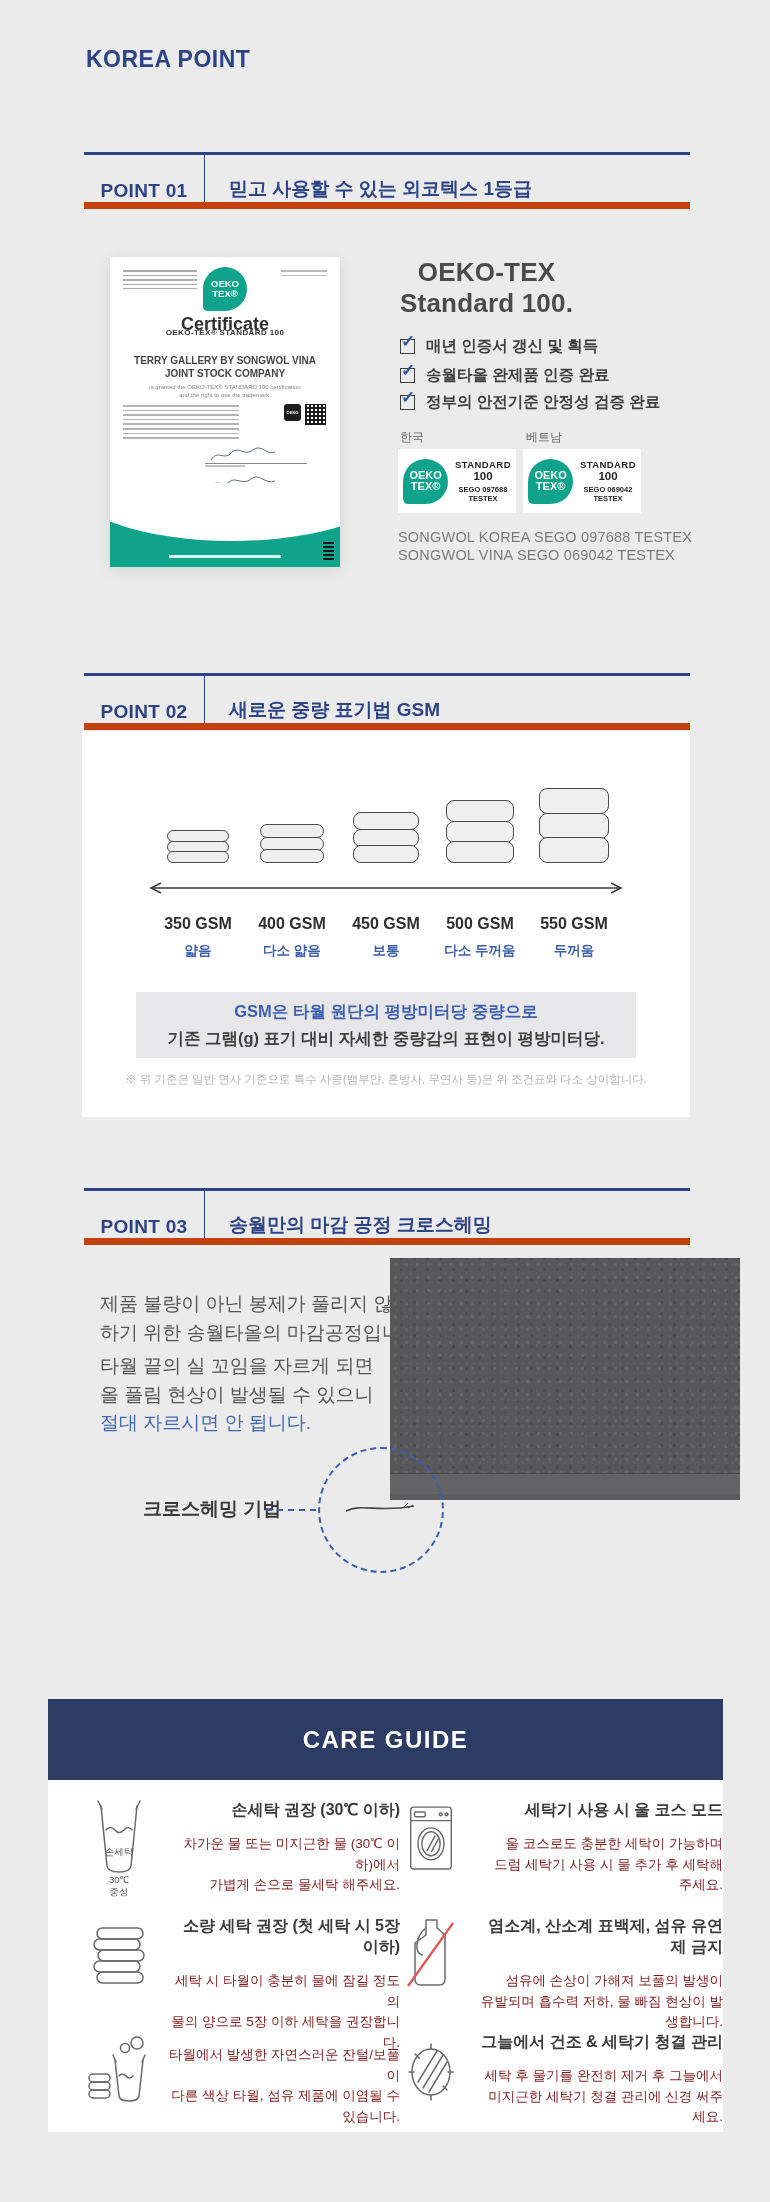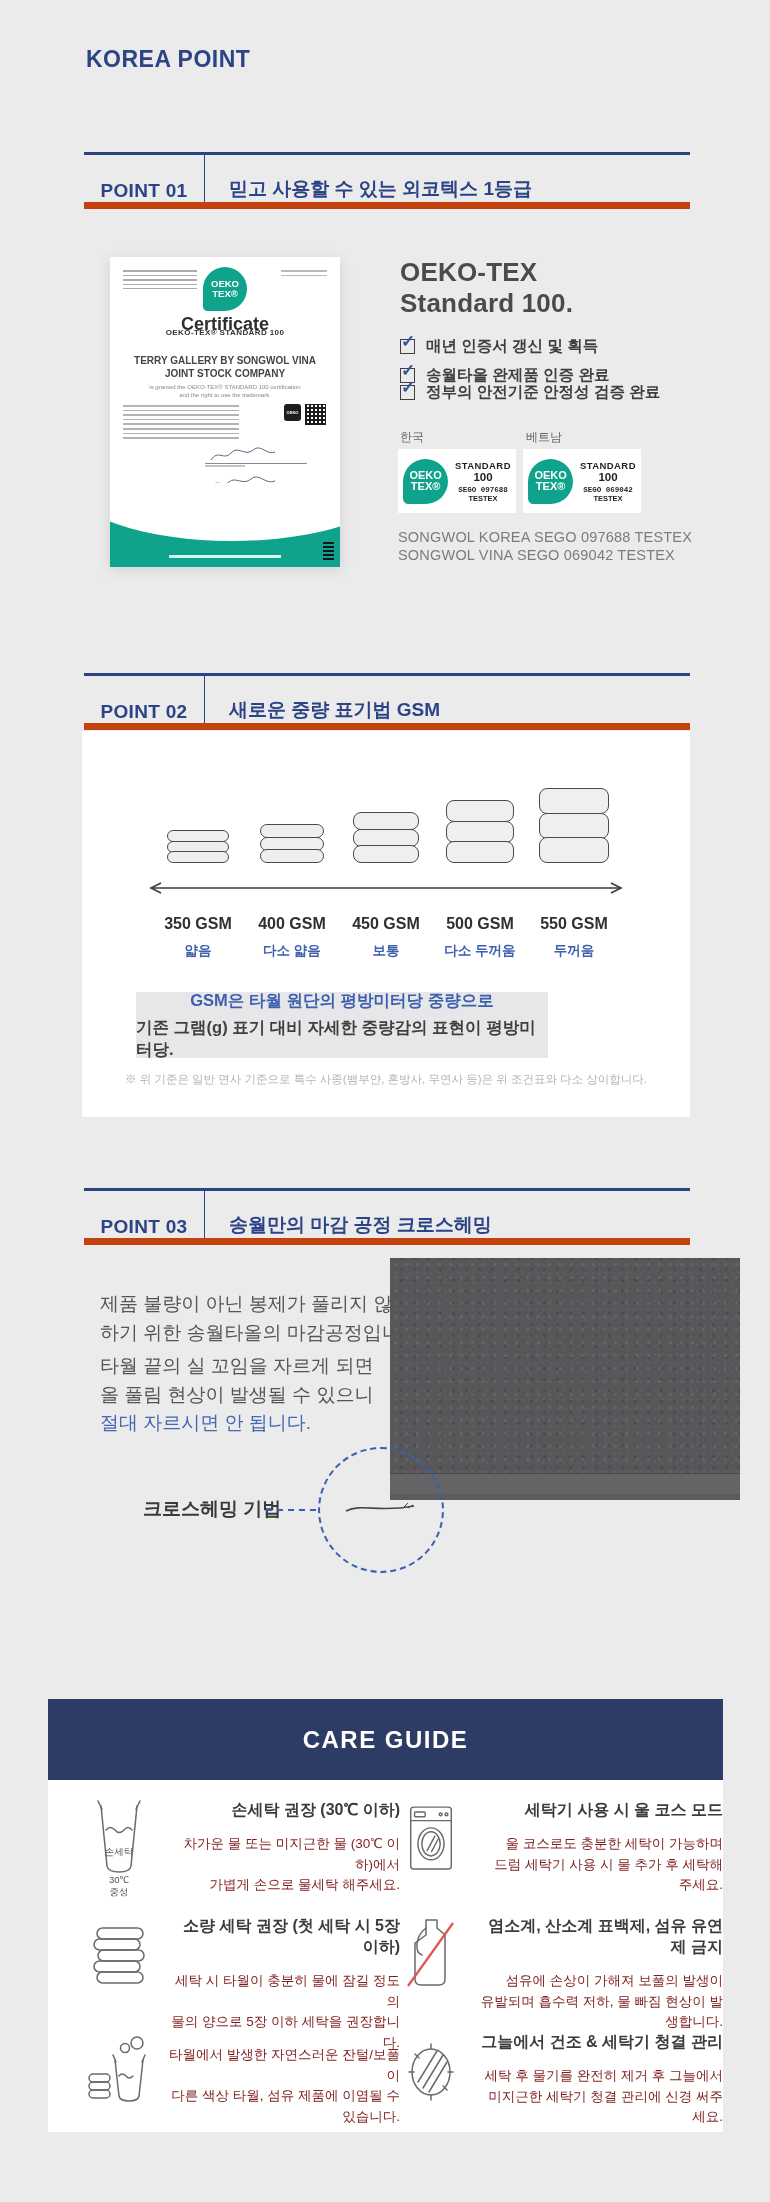--- a/index.html
+++ b/index.html
@@ -47,53 +47,53 @@
   .cap1 { top:208px; } .cap2 { top:236px; }
   .cert-bl { position:absolute; left:13px; top:246px; width:128px; height:14px; opacity:.8; }
   .cert-teal { position:absolute; left:13px; top:262px; width:118px; height:5px; background:repeating-linear-gradient(to bottom,#18a08b 0 2px, transparent 2px 5px); opacity:.8; }
   .cert-date { position:absolute; right:18px; top:252px; width:34px; height:4px; background:#aaa; opacity:.8; }
   .cert-green { position:absolute; left:0; bottom:0; width:100%; height:52px; background:#10a38c; }
   .cert-green::before { content:""; position:absolute; left:-18%; bottom:100%; margin-bottom:-26px; width:142%; height:58px; background:#fff; border-radius:0 0 50% 50% / 0 0 100% 100%; }
   .cert-green-line { position:absolute; left:50%; transform:translateX(-50%); bottom:9px; width:112px; height:3px; background:rgba(255,255,255,.85); }
   .cert-stamp { position:absolute; right:6px; bottom:5px; width:11px; height:20px; background:repeating-linear-gradient(to bottom,#14141a 0 2px, transparent 2px 4px); }
 
   
-  .oeko-title { position:absolute; left:400px; top:257px; font-size:26px; font-weight:bold; color:#4b4b4b; line-height:31px; letter-spacing:.2px; }
+  .oeko-title { position:absolute; left:400px; top:257px; font-size:26px; font-weight:bold; color:#4b4b4b; line-height:31px; letter-spacing:.2px;text-align:center; }
   .check-row { position:absolute; left:400px; display:flex; align-items:center; gap:11px; font-size:15.5px; font-weight:600; color:#3e3e3e; }
-  .cr0 { top:336px; } .cr1 { top:365px; } .cr2 { top:382px; }
+  .cr0 { top:336px; } .cr1 { top:365px; } .cr2 { top:392px; }
   .checkbox { position:relative; width:13px; height:13px; border:1.6px solid #3f3f3f; flex:none; }
   .checkbox::after { content:"✓"; position:absolute; left:0px; top:-9px; font-size:17px; font-weight:bold; color:#2f55a4; }
   .country { position:absolute; top:429px; font-size:12px; color:#666; }
   .country-kr { left:400px; } .country-vn { left:526px; }
   .badge { position:absolute; top:449px; width:118px; height:64px; background:#fff; display:flex; align-items:center; justify-content:center; gap:7px; }
   .badge-kr { left:398px; } .badge-vn { left:523px; }
   .badge-drop { width:45px; height:45px; background:#10a38c; border-radius:50% 50% 50% 12%; color:#fff; display:flex; flex-direction:column; align-items:center; justify-content:center; font-weight:bold; font-size:11px; line-height:11.5px; flex:none; }
   .badge-right { text-align:center; color:#1f1f1f; }
   .b-std { font-size:9.5px; font-weight:bold; letter-spacing:.4px; }
   .b-100 { font-size:11.5px; font-weight:bold; }
-  .b-sego { font-size:7.5px; font-weight:bold; margin-top:3px;font-family:Liberation Mono, monospace; }
+  .b-sego { font-size:7.5px; font-weight:bold; margin-top:3px; }
   .b-testex { font-size:7.5px; font-weight:bold; }
   .footnote { position:absolute; left:398px; font-size:14.5px; color:#7c7c7c; letter-spacing:.2px; }
   .fn0 { top:529px; } .fn1 { top:547px; }
 
   
   .gsm-box { position:absolute; left:82px; top:731px; width:608px; height:386px; background:#fff; }
   .gsm-cols, .gsm-labels { position:absolute; left:69px; display:flex; }
   .gsm-cols { top:38px; }
   .gsm-col { width:94px; height:94px; display:flex; flex-direction:column; align-items:center; justify-content:flex-end; }
   .towel { background:#efeff0; border:1.6px solid #4a4a4a; border-radius:8px; box-sizing:border-box; margin-top:-1.6px; }
   .s1 .towel { width:62px; height:12px; } .s2 .towel { width:64px; height:14px; }
   .s3 .towel { width:66px; height:18px; } .s4 .towel { width:68px; height:22px; }
   .s5 .towel { width:70px; height:26px; }
   .gsm-arrow { position:absolute; left:62px; top:150px; }
   .gsm-labels { top:184px; text-align:center; }
   .gsm-l { width:94px; }
   .g-val { font-size:16px; font-weight:bold; color:#2f2f2f; }
   .g-feel { font-size:13.5px; font-weight:bold; color:#3c5fae; margin-top:9px; }
-  .gsm-info { position:absolute; left:54px; top:261px; width:412px; height:66px; background:#e7e7e9; display:flex; flex-direction:column; align-items:center; justify-content:center; gap:5px; }
+  .gsm-info { position:absolute; left:54px; top:261px; width:500px; height:66px; background:#e7e7e9; display:flex; flex-direction:column; align-items:center; justify-content:center; gap:5px; }
   .gi-1 { font-size:16.5px; font-weight:bold; color:#3c5fae; }
   .gi-2 { font-size:16.5px; font-weight:600; color:#3f3f3f; }
   .gsm-note { position:absolute; left:0; top:341px; width:100%; text-align:center; font-size:11.5px; color:#b3b3b3; }
 
   
   .p3-para { position:absolute; left:100px; font-size:19px; color:#555; line-height:28.5px; }
   .p3-para-1 { top:1290px; } .p3-para-2 { top:1352px; }
   .p3-hl { color:#4468b2; }
   .towel-photo { position:absolute; left:390px; top:1258px; width:350px; height:242px; background-color:#57575a;
     background-image:

